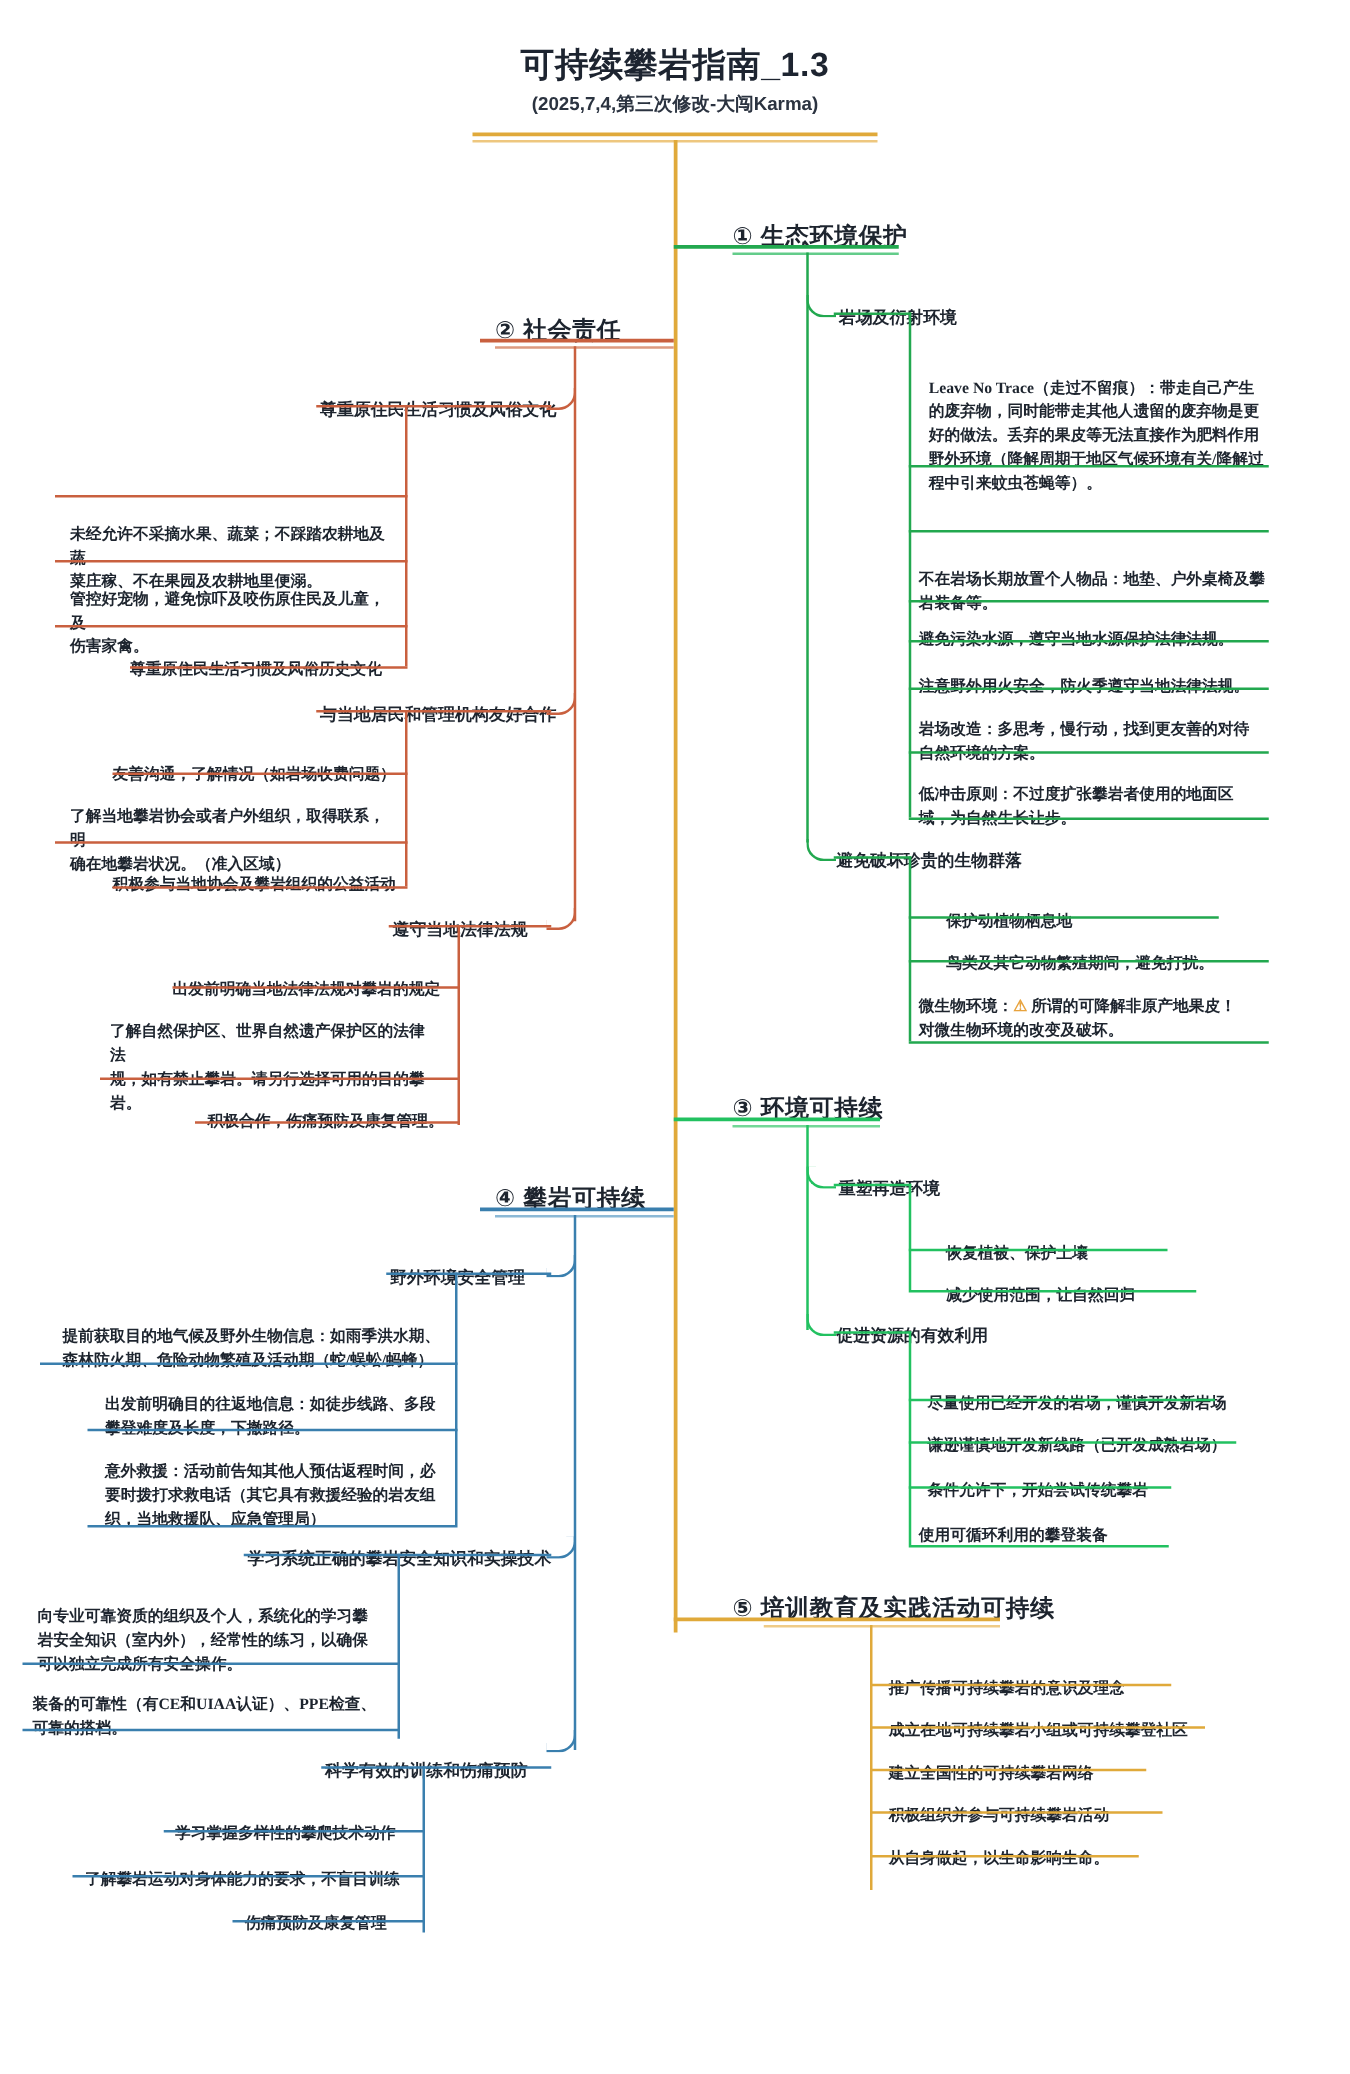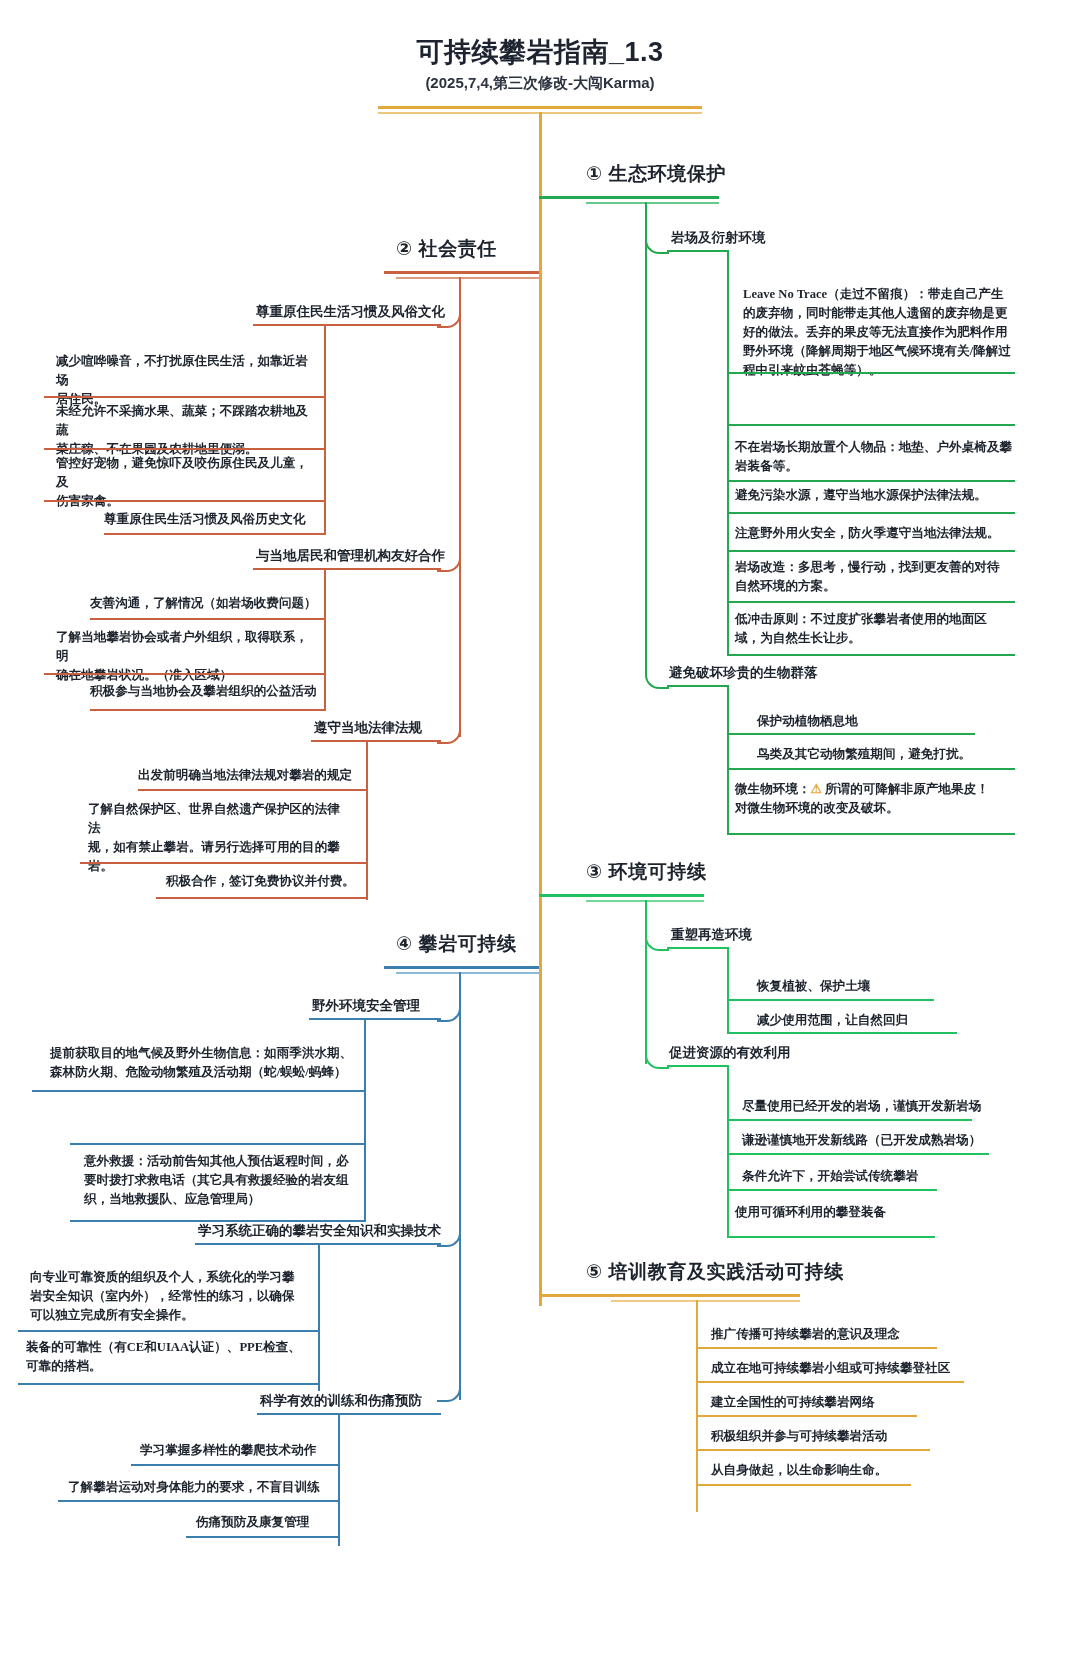--- a/index.html
+++ b/index.html
@@ -37,20 +37,21 @@
     color:#2b3340;
   }
 
   
   .node{
     position:absolute;
     font-weight:700;
     color:#1d242e;
     line-height:1.5;
     white-space:pre-line;
+    margin-top:16px;
   }
   .lvl1{ font-size:19px; font-weight:700; letter-spacing:.6px;}
   .lvl2{ font-size:13.5px; }
   .lvl3{ font-size:12.6px; font-weight:700;font-family:Liberation Serif, serif;}
 
   
   .hline{ position:absolute; height:0; border-top-style:solid; }
   .vline{ position:absolute; width:0; border-left-style:solid; }
   
   .elbow-rt{
@@ -141,22 +142,20 @@
   <div class="hline" style="left:396px;top:277px;width:143px;border-top-width:2px;border-color:#dd9a80;"></div>
 
   <div class="vline" style="left:459px;top:277px;height:460px;border-left-width:2.5px;border-color:#c9603f;"></div>
 
   <div class="node lvl2" style="left:256px;top:302px;">尊重原住民生活习惯及风俗文化</div>
   <div class="elbow-lb" style="left:437px;top:310px;width:22px;height:16px;border-width:2.5px;border-color:#c9603f;"></div>
   <div class="hline" style="left:253px;top:324px;width:188px;border-top-width:2.5px;border-color:#c9603f;"></div>
 
   <div class="vline" style="left:324px;top:324px;height:209px;border-left-width:2.5px;border-color:#c9603f;"></div>
 
-  <div class="node lvl3" style="left:56px;top:352px;width:264px;">减少喧哗噪音，不打扰原住民生活，如靠近岩场
-居住民。</div>
   <div class="hline" style="left:44px;top:396px;width:282px;border-top-width:2px;border-color:#c9603f;"></div>
 
   <div class="node lvl3" style="left:56px;top:402px;width:264px;">未经允许不采摘水果、蔬菜；不踩踏农耕地及蔬
 菜庄稼、不在果园及农耕地里便溺。</div>
   <div class="hline" style="left:44px;top:448px;width:282px;border-top-width:2px;border-color:#c9603f;"></div>
 
   <div class="node lvl3" style="left:56px;top:454px;width:264px;">管控好宠物，避免惊吓及咬伤原住民及儿童，及
 伤害家禽。</div>
   <div class="hline" style="left:44px;top:500px;width:282px;border-top-width:2px;border-color:#c9603f;"></div>
 
@@ -186,21 +185,21 @@
   <div class="vline" style="left:366px;top:740px;height:160px;border-left-width:2.5px;border-color:#c9603f;"></div>
 
   <div class="node lvl3" style="left:138px;top:766px;width:230px;">出发前明确当地法律法规对攀岩的规定</div>
   <div class="hline" style="left:138px;top:789px;width:230px;border-top-width:2px;border-color:#c9603f;"></div>
 
   <div class="node lvl3" style="left:88px;top:800px;width:262px;">了解自然保护区、世界自然遗产保护区的法律法
 规，如有禁止攀岩。请另行选择可用的目的攀
 岩。</div>
   <div class="hline" style="left:80px;top:862px;width:288px;border-top-width:2px;border-color:#c9603f;"></div>
 
-  <div class="node lvl3" style="left:166px;top:872px;width:220px;">积极合作，签订免费协议并付费。</div>
+  <div class="node lvl3" style="left:166px;top:872px;width:220px;">积极合作，伤痛预防及康复管理。</div>
   <div class="hline" style="left:156px;top:897px;width:212px;border-top-width:2px;border-color:#c9603f;"></div>
 
   <div class="node lvl1" style="left:586px;top:858px;">③ 环境可持续</div>
   <div class="hline" style="left:539px;top:894px;width:165px;border-top-width:3px;border-color:#22c160;"></div>
   <div class="hline" style="left:586px;top:900px;width:118px;border-top-width:2px;border-color:#72d897;"></div>
 
   <div class="vline" style="left:645px;top:900px;height:164px;border-left-width:2.5px;border-color:#22c160;"></div>
 
   <div class="node lvl2" style="left:671px;top:925px;">重塑再造环境</div>
   <div class="elbow-rt" style="left:645px;top:933px;width:22px;height:16px;border-width:2.5px;border-color:#22c160;"></div>
@@ -241,20 +240,22 @@
   <div class="node lvl2" style="left:312px;top:996px;">野外环境安全管理</div>
   <div class="elbow-lb" style="left:437px;top:1004px;width:22px;height:16px;border-width:2.5px;border-color:#3a7fae;"></div>
   <div class="hline" style="left:309px;top:1018px;width:132px;border-top-width:2.5px;border-color:#3a7fae;"></div>
 
   <div class="vline" style="left:364px;top:1018px;height:202px;border-left-width:2.5px;border-color:#3a7fae;"></div>
 
   <div class="node lvl3" style="left:50px;top:1044px;width:312px;">提前获取目的地气候及野外生物信息：如雨季洪水期、
 森林防火期、危险动物繁殖及活动期（蛇/蜈蚣/蚂蜂）</div>
   <div class="hline" style="left:32px;top:1090px;width:334px;border-top-width:2px;border-color:#3a7fae;"></div>
 
+  <div class="node lvl3" style="left:84px;top:1098px;width:272px;">出发前明确目的往返地信息：如徒步线路、多段
+攀登难度及长度，下撤路径。</div>
   <div class="hline" style="left:70px;top:1143px;width:296px;border-top-width:2px;border-color:#3a7fae;"></div>
 
   <div class="node lvl3" style="left:84px;top:1152px;width:276px;">意外救援：活动前告知其他人预估返程时间，必
 要时拨打求救电话（其它具有救援经验的岩友组
 织，当地救援队、应急管理局）</div>
   <div class="hline" style="left:70px;top:1220px;width:296px;border-top-width:2px;border-color:#3a7fae;"></div>
 
   <div class="node lvl2" style="left:198px;top:1221px;">学习系统正确的攀岩安全知识和实操技术</div>
   <div class="elbow-lb" style="left:437px;top:1229px;width:22px;height:16px;border-width:2.5px;border-color:#3a7fae;"></div>
   <div class="hline" style="left:195px;top:1243px;width:246px;border-top-width:2.5px;border-color:#3a7fae;"></div>

